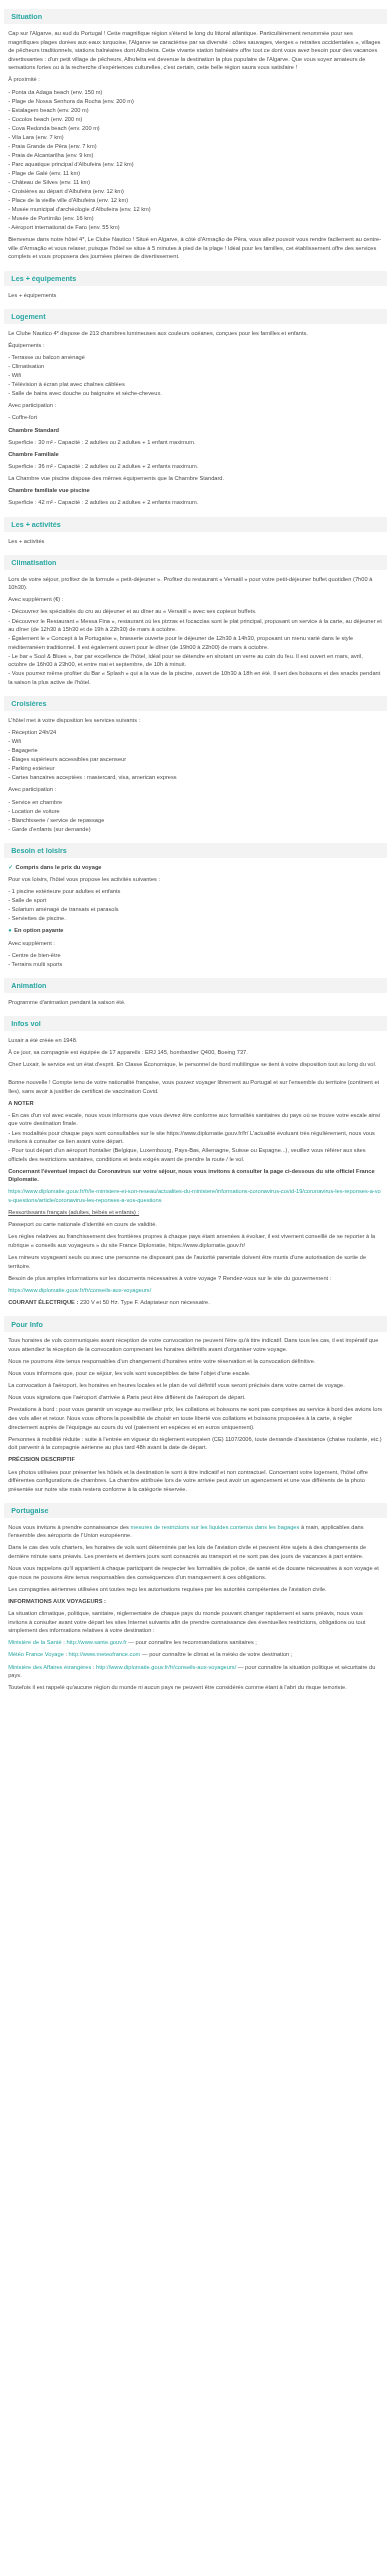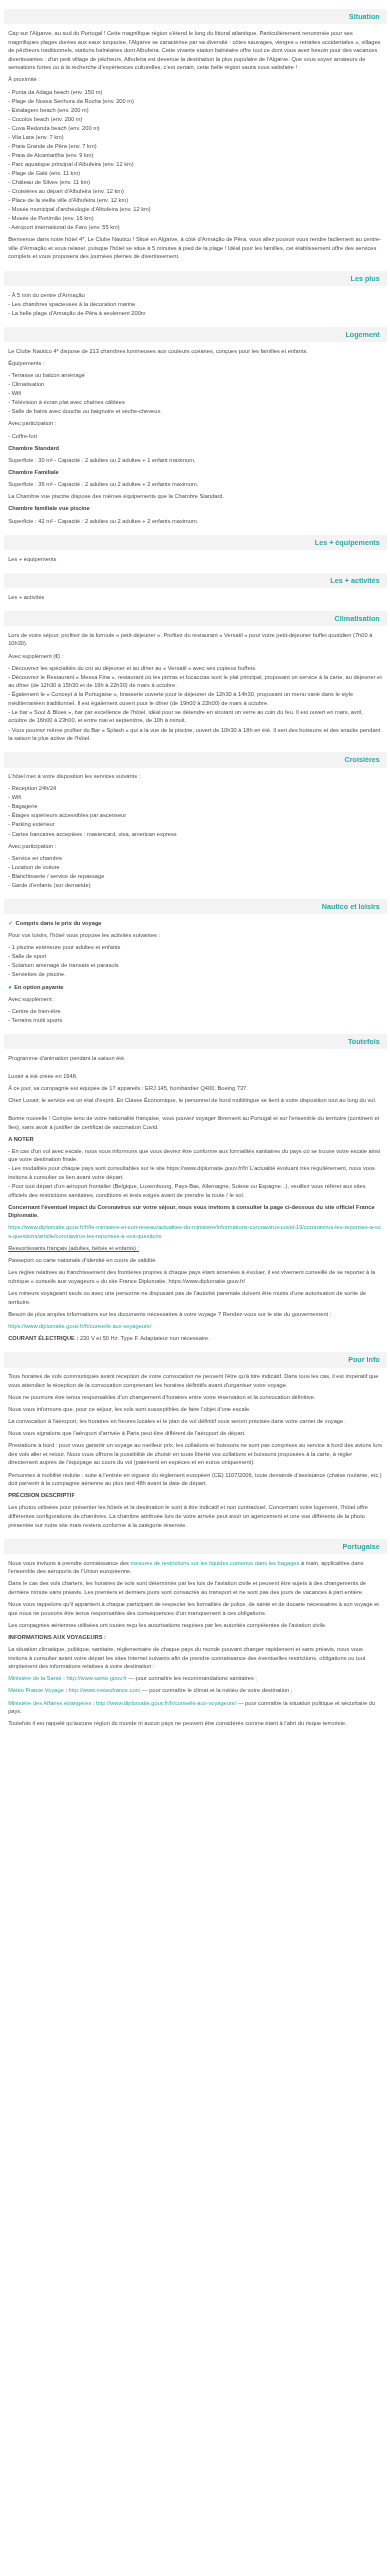--- a/index.html
+++ b/index.html
@@ -15,21 +15,20 @@
     flex-direction: column;
     min-height: 3211px;
     padding: 5.2px 0 8.2px 0;
   }
   .sec { margin: 0 0 2.1px 0; }
   .sec-head {
     background: #f3f3f3;
     border-radius: 1px;
     padding: 3.1px 7.2px;
     margin: 4.1px 4.1px 4.6px 4.1px;
-    text-align: right;
   }
   .sec-head h2 {
     color: #2aa8a3;
     font-size: 7.2px;
     font-weight: 700;
   }
   .sec-body {
     padding: 0 8.2px;
     font-size: 5.7px;
     line-height: 1.5;
@@ -75,28 +74,24 @@
           <li>- Place de la vieille ville d'Albufeira (env. 12 km)</li>
           <li>- Musée municipal d'archéologie d'Albufeira (env. 12 km)</li>
           <li>- Musée de Portimão (env. 16 km)</li>
           <li>- Aéroport international de Faro (env. 55 km)</li>
         </ul>
         <p>Bienvenue dans notre hôtel 4*, Le Clube Nautico ! Situé en Algarve, à côté d'Armação de Pêra, vous allez pouvoir vous rendre facilement au centre-ville d'Armação et vous relaxer, puisque l'hôtel se situe à 5 minutes à pied de la plage ! Idéal pour les familles, cet établissement offre des services complets et vous proposera des journées pleines de divertissement.</p>
       </div>
     </section>
     <section class="sec">
       <div class="sec-head">
-        <h2>Les plus</h2>
-      </div>
-      <div class="sec-body">
-        <ul>
-          <li>- À 5 min du centre d'Armação</li>
-          <li>- Les chambres spacieuses à la décoration marine</li>
-          <li>- La belle plage d'Armação de Pêra à seulement 200m</li>
-        </ul>
+        <h2>Les + équipements</h2>
+      </div>
+      <div class="sec-body">
+        <p>Les + équipements</p>
       </div>
     </section>
     <section class="sec">
       <div class="sec-head">
         <h2>Logement</h2>
       </div>
       <div class="sec-body">
         <p>Le Clube Nautico 4* dispose de 213 chambres lumineuses aux couleurs océanes, conçues pour les familles et enfants.</p>
         <p>Équipements :</p>
         <ul>
@@ -114,28 +109,20 @@
         <p>Superficie : 30 m² - Capacité : 2 adultes ou 2 adultes + 1 enfant maximum.</p>
         <p class="bold">Chambre Familiale</p>
         <p>Superficie : 36 m² - Capacité : 2 adultes ou 2 adultes + 2 enfants maximum.</p>
         <p>La Chambre vue piscine dispose des mêmes équipements que la Chambre Standard.</p>
         <p class="bold">Chambre familiale vue piscine</p>
         <p>Superficie : 42 m² - Capacité : 2 adultes ou 2 adultes + 2 enfants maximum.</p>
       </div>
     </section>
     <section class="sec">
       <div class="sec-head">
-        <h2>Les + équipements</h2>
-      </div>
-      <div class="sec-body">
-        <p>Les + équipements</p>
-      </div>
-    </section>
-    <section class="sec">
-      <div class="sec-head">
         <h2>Les + activités</h2>
       </div>
       <div class="sec-body">
         <p>Les + activités</p>
       </div>
     </section>
     <section class="sec">
       <div class="sec-head">
         <h2>Climatisation</h2>
       </div>
@@ -169,48 +156,51 @@
         <ul>
           <li>- Service en chambre</li>
           <li>- Location de voiture</li>
           <li>- Blanchisserie / service de repassage</li>
           <li>- Garde d'enfants (sur demande)</li>
         </ul>
       </div>
     </section>
     <section class="sec">
       <div class="sec-head">
-        <h2>Nautico et loisirs</h2>
+        <h2>Besoin et loisirs</h2>
       </div>
       <div class="sec-body">
         <p class="bold"><span class="marker">✓</span>Compris dans le prix du voyage</p>
         <p>Pour vos loisirs, l'hôtel vous propose les activités suivantes :</p>
         <ul>
           <li>- 1 piscine extérieure pour adultes et enfants</li>
           <li>- Salle de sport</li>
           <li>- Solarium aménagé de transats et parasols</li>
           <li>- Serviettes de piscine.</li>
         </ul>
         <p class="bold"><span class="marker">●</span>En option payante</p>
         <p>Avec supplément :</p>
         <ul>
           <li>- Centre de bien-être</li>
           <li>- Terrains multi sports</li>
         </ul>
       </div>
     </section>
     <section class="sec">
       <div class="sec-head">
-        <h2>Toutefois</h2>
+        <h2>Animation</h2>
       </div>
       <div class="sec-body">
         <p>Programme d'animation pendant la saison été.</p>
       </div>
     </section>
     <section class="sec">
+      <div class="sec-head">
+        <h2>Infos vol</h2>
+      </div>
       <div class="sec-body">
         <p>Luxair a été créée en 1948.</p>
         <p>À ce jour, sa compagnie est équipée de 17 appareils : ERJ 145, bombardier Q400, Boeing 737.</p>
         <p>Chez Luxair, le service est un état d'esprit. En Classe Économique, le personnel de bord multilingue se tient à votre disposition tout au long du vol.</p>
       </div>
     </section>
     <section class="sec">
       <div class="sec-body">
         <p>Bonne nouvelle ! Compte tenu de votre nationalité française, vous pouvez voyager librement au Portugal et sur l'ensemble du territoire (continent et îles), sans avoir à justifier de certificat de vaccination Covid.</p>
         <p class="bold">A NOTER</p>

